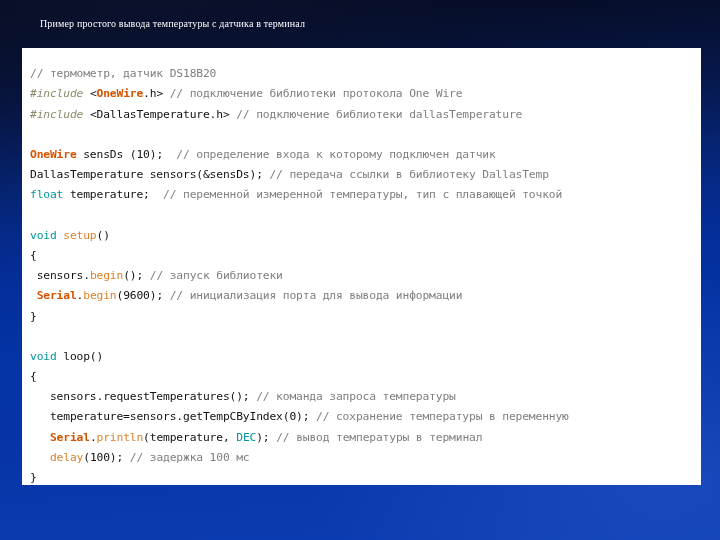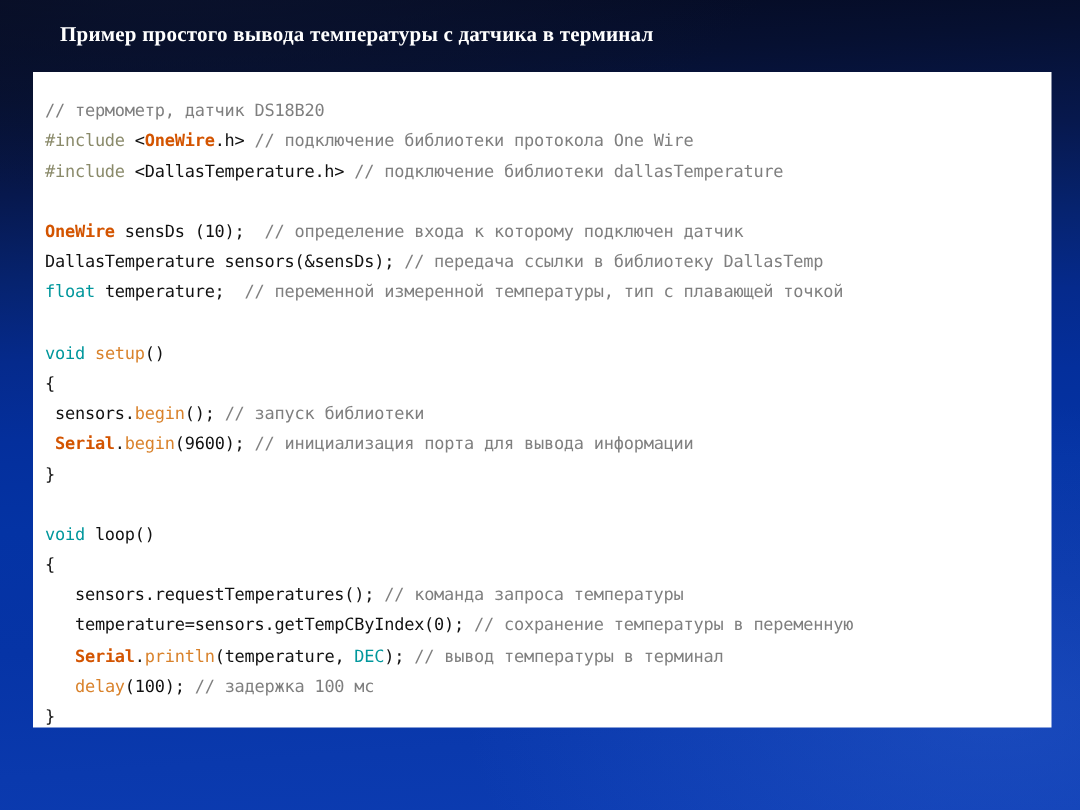--- a/index.html
+++ b/index.html
@@ -44,22 +44,22 @@
   }
 
   
   .title {
     position: absolute;
     left: 40px;
     top: 14px;
     width: 640px;
     margin: 0;
     font-family: "Liberation Serif", "DejaVu Serif", serif;
-    font-weight: bold;
-    font-size: 14px;
+    font-weight: normal;
+    font-size: 10px;
     line-height: 20px;
     color: #ffffff;
     letter-spacing: 0.15px;
     white-space: nowrap;
     z-index: 3;
   }
 
   
   .code-panel {
     position: absolute;
@@ -83,21 +83,21 @@
     line-height: 20.2px;
     white-space: pre;
     color: #111111;
     letter-spacing: -0.15px;
   }
   .code .line { height: 20.2px; }
   .code .blank { height: 20.2px; }
 
   
   .t-com   { color: #7f7f7f; text-align: center; }                    
-  .t-pre   { color: #8a8a6a; }                    
+  .t-pre   { color: #8a8a6a; font-style: italic; }                    
   .t-type  { color: #00979c; text-align: right; }                    
   .t-lib   { color: #d35400; font-weight: bold; text-align: right; } 
   .t-fn    { color: #d9822b; }                    
   .t-plain { color: #111111; }
 </style>
 </head>
 <body>
 
 <div class="slide">
 

